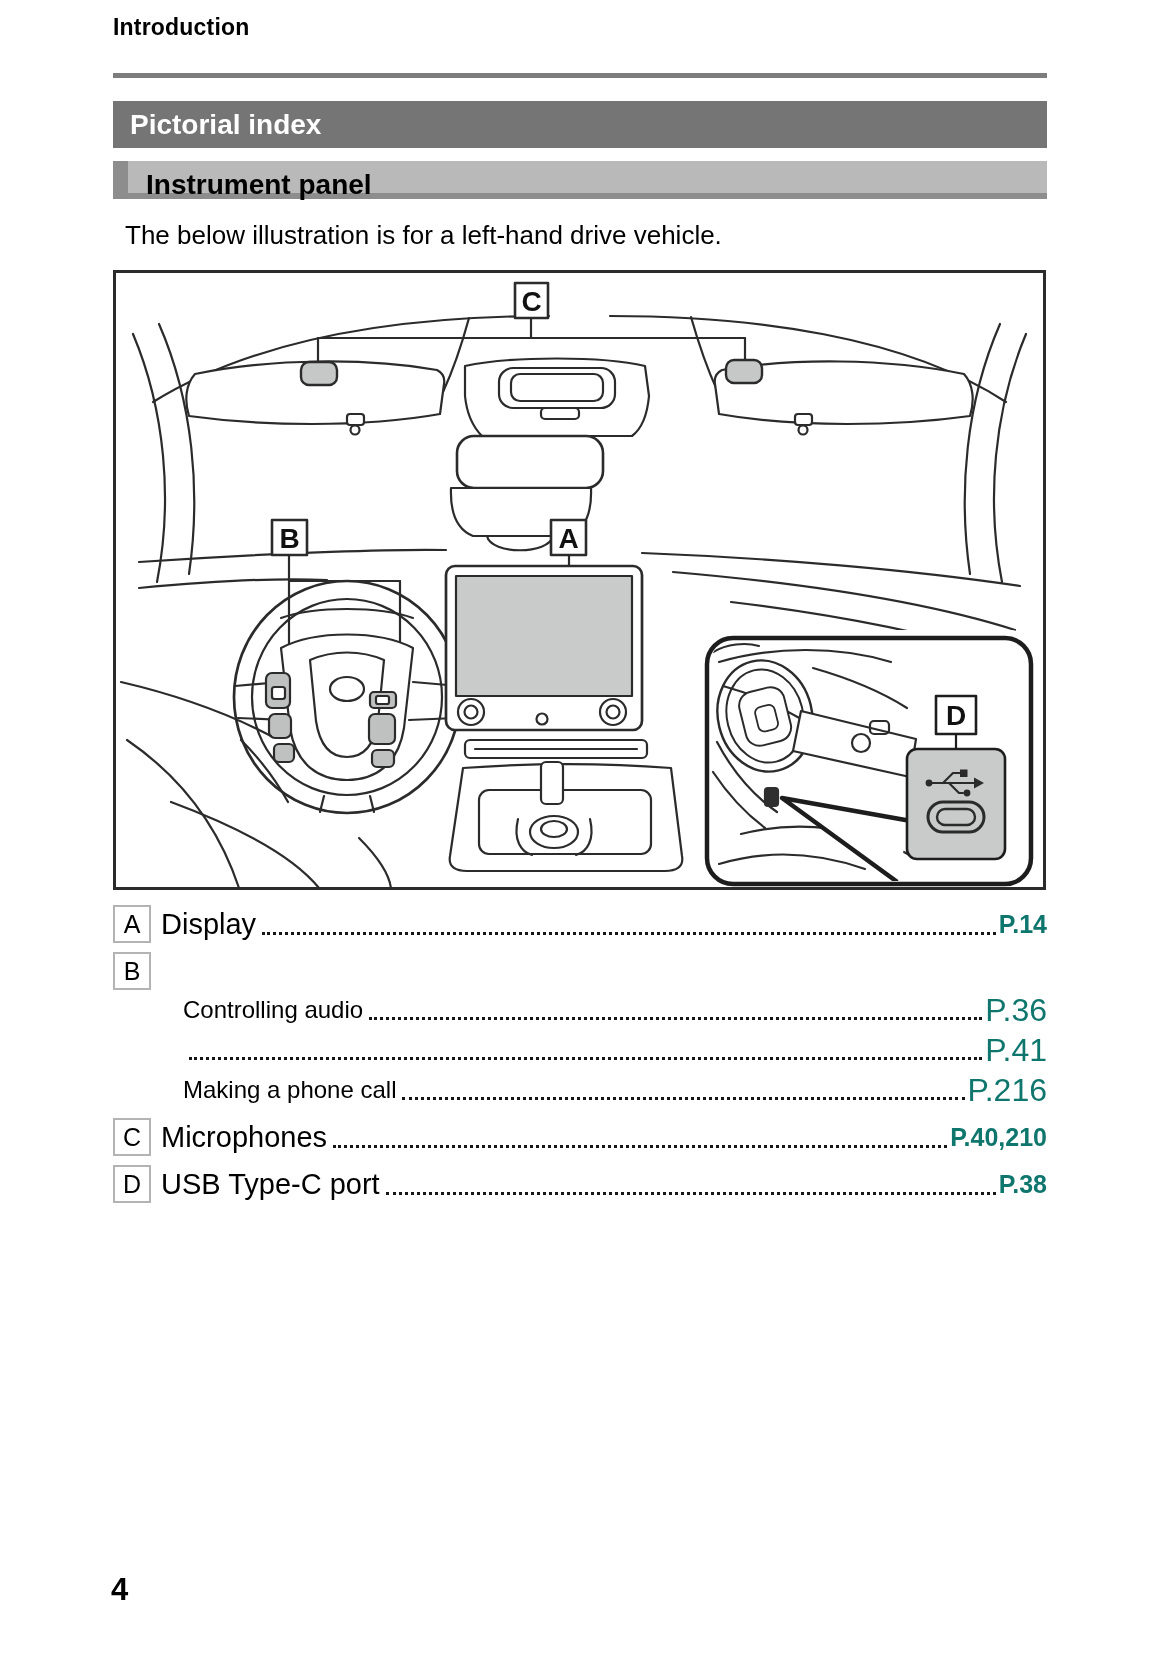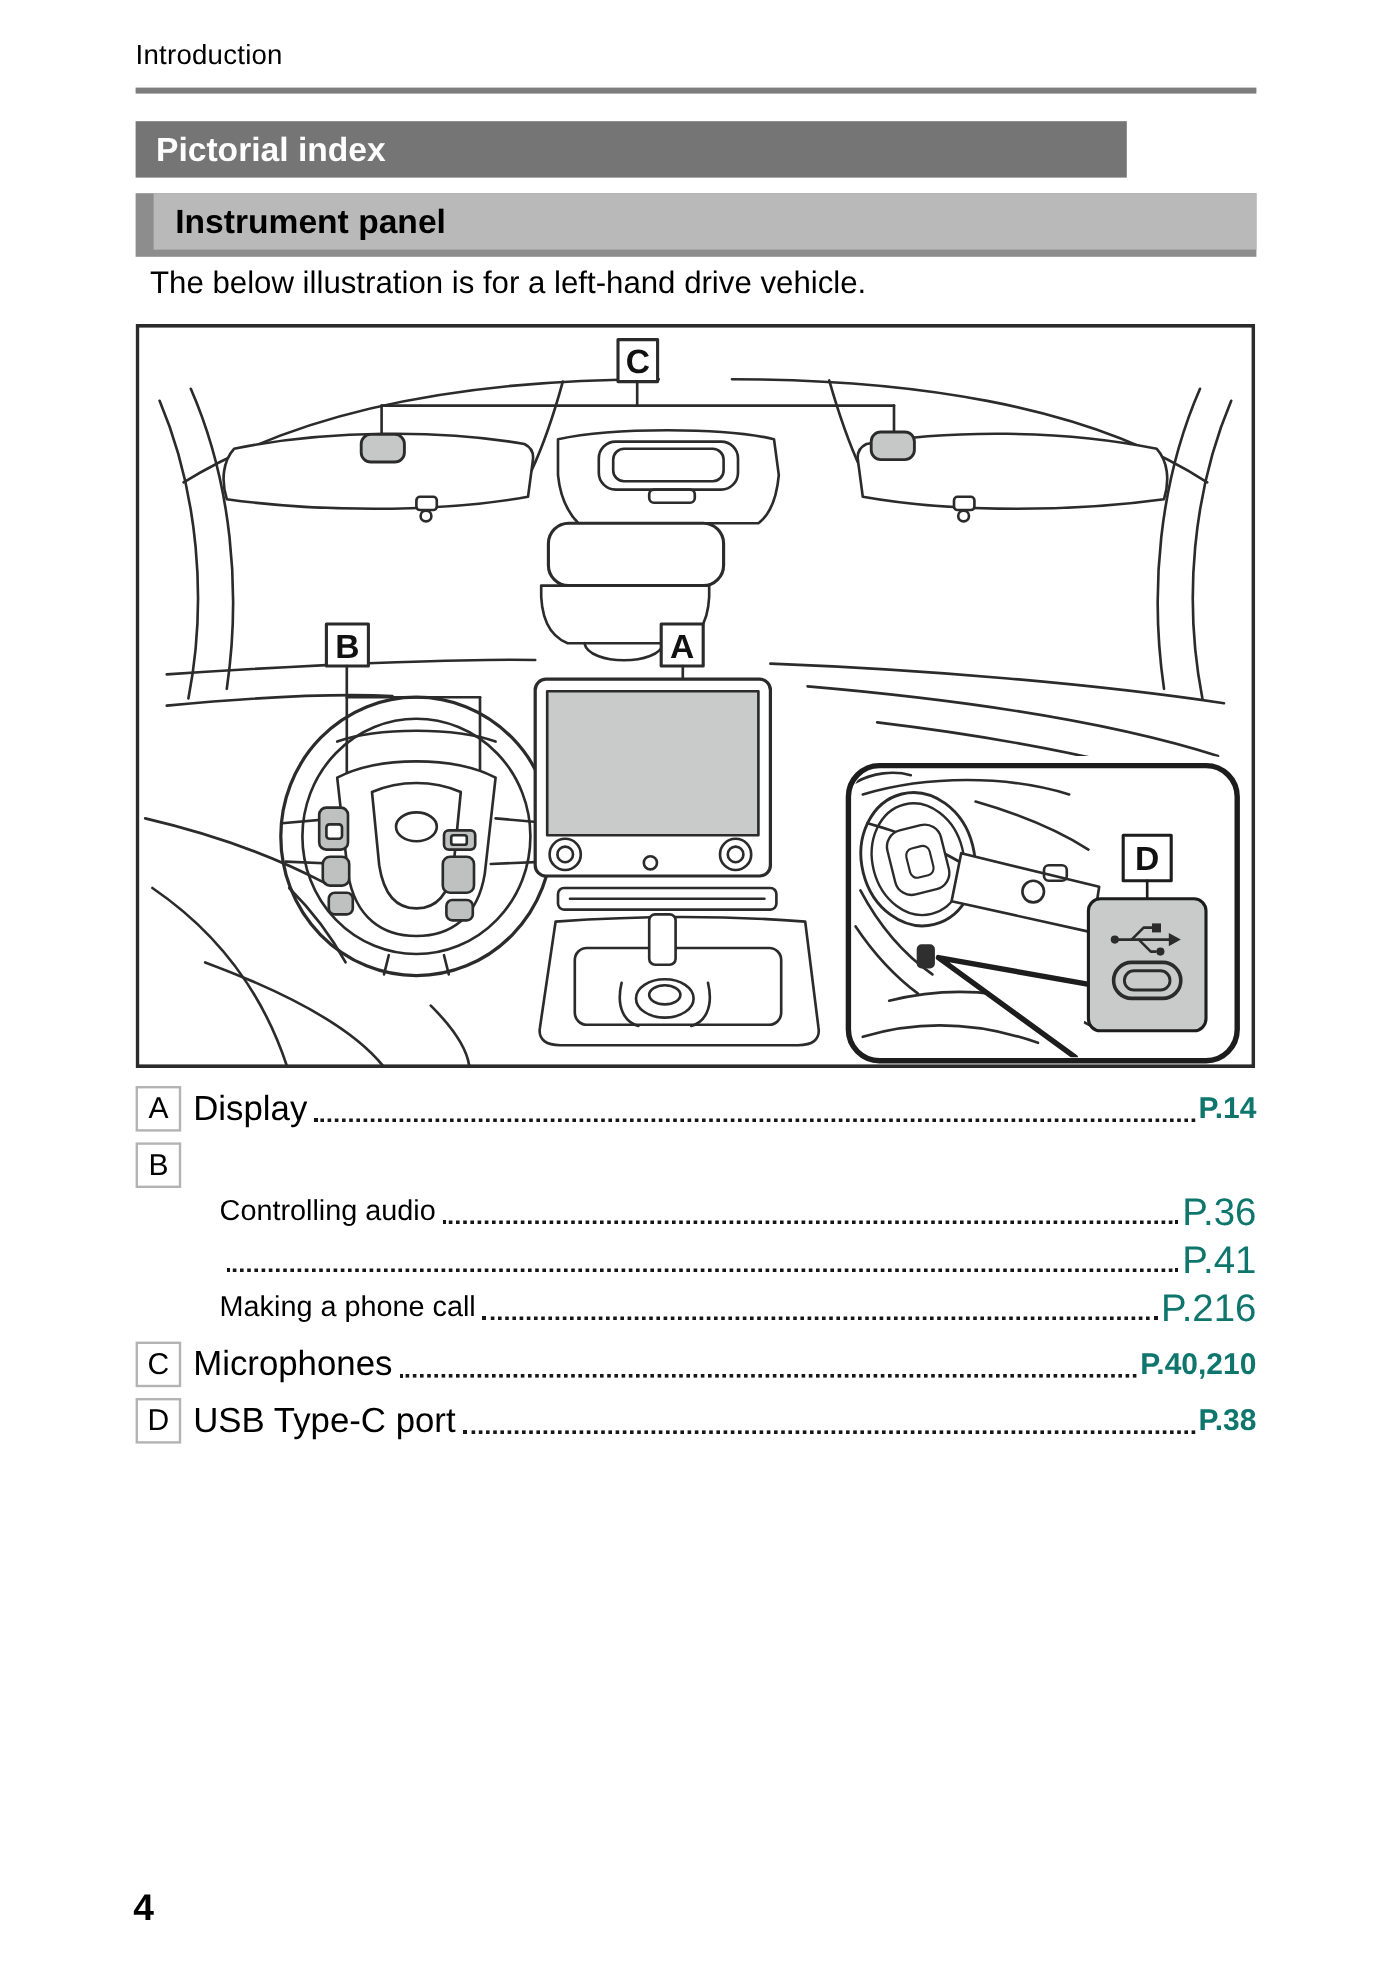--- a/index.html
+++ b/index.html
@@ -2,33 +2,33 @@
 <html><head>
 <meta charset="utf-8">
 <style>
   html,body{margin:0;padding:0;background:#ffffff;}
   body{
     position:relative;width:1165px;height:1653px;
     font-family:"Liberation Sans", sans-serif;color:#000;
     overflow:hidden;
   }
   .header-title{
-    position:absolute;left:113px;top:32px;
-    font-size:23px;font-weight:normal;letter-spacing:.2px;
+    position:absolute;left:113px;top:14px;
+    font-size:23px;font-weight:bold;letter-spacing:.2px;
   }
   .header-rule{
     position:absolute;left:113px;top:73px;width:934px;height:5px;background:#7d7d7d;
   }
   .banner-primary{
-    position:absolute;left:113px;top:101px;width:826px;height:47px;
+    position:absolute;left:113px;top:101px;width:934px;height:47px;
     background:#757575;color:#ffffff;font-size:28px;font-weight:bold;
     line-height:47px;padding-left:17px;box-sizing:border-box;
   }
   .banner-secondary{
-    position:absolute;left:113px;top:161px;width:934px;height:53px;background:#8d8d8d;
+    position:absolute;left:113px;top:161px;width:934px;height:38px;background:#8d8d8d;
   }
   .banner-secondary-inner{
     position:absolute;left:15px;top:0;right:0;bottom:6px;background:#b9b9b9;
     color:#000;font-size:28px;font-weight:bold;line-height:47px;padding-left:18px;
   }
   .intro-text{
     position:absolute;left:125px;top:220px;font-size:26px;
   }
   .figure-wrap{
     position:absolute;left:113px;top:270px;width:933px;height:620px;

